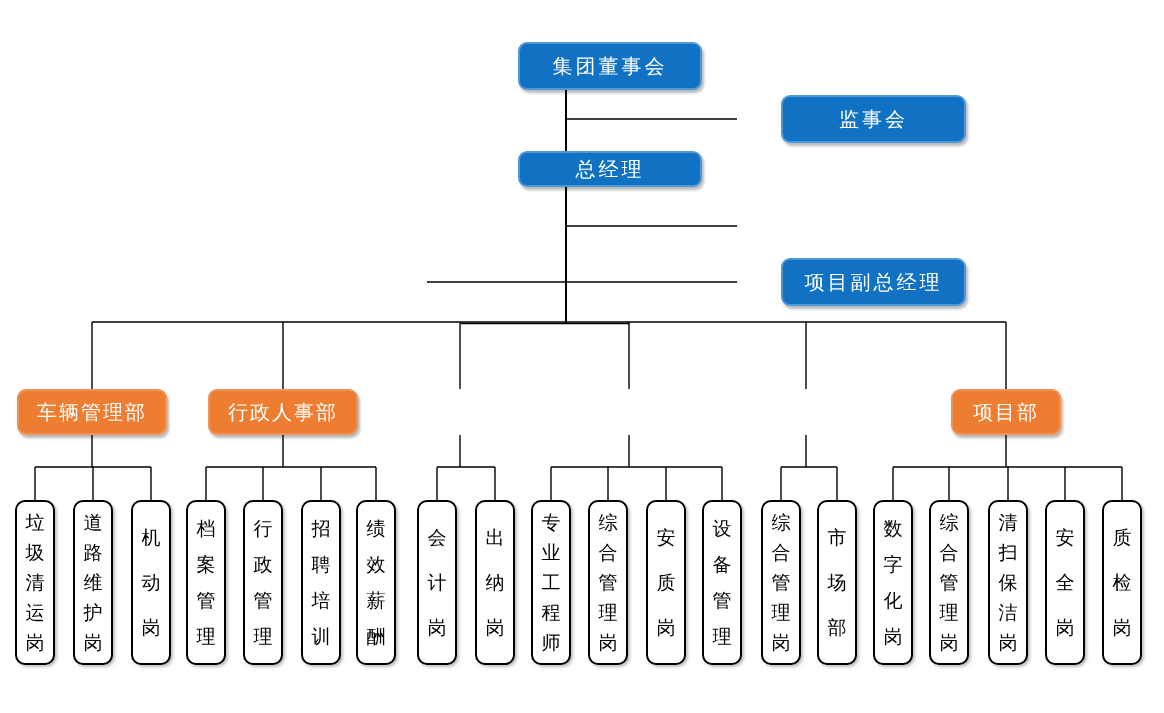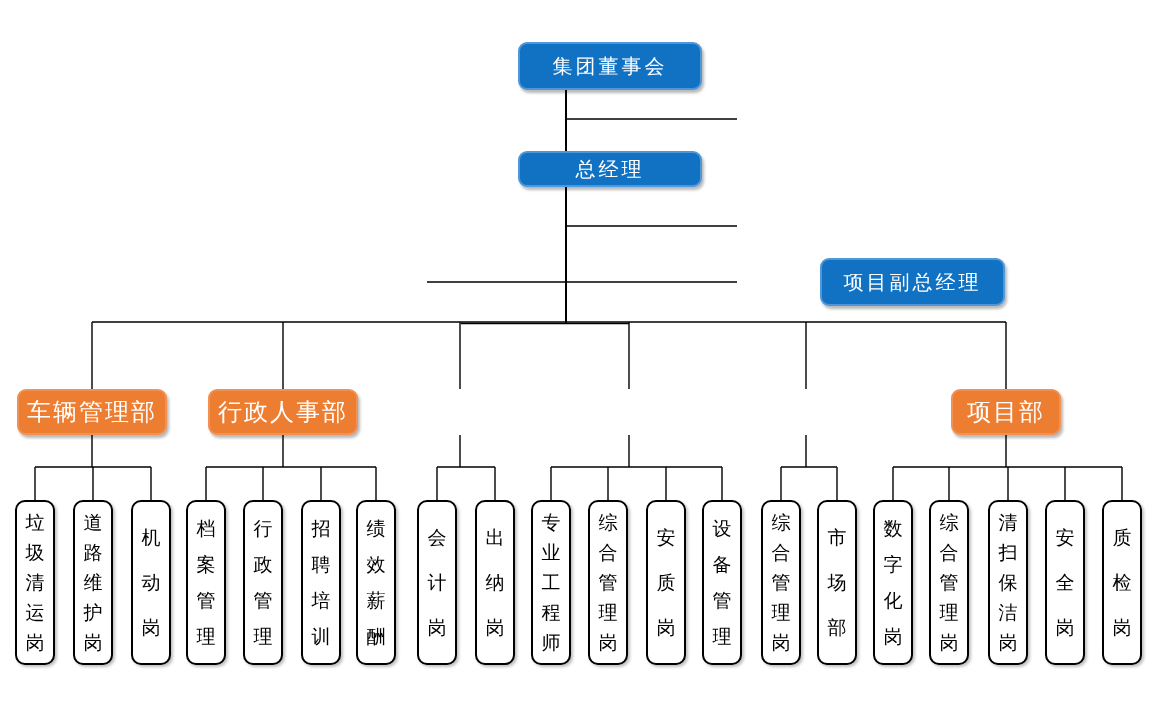--- a/index.html
+++ b/index.html
@@ -13,21 +13,21 @@
     border-radius:9px;box-sizing:border-box;
   }
   .exec{
     background:var(--exec,#1172C3);border:2px solid #4e97d9;color:var(--boxtext,#fff);
     font-size:20px;letter-spacing:3px;box-shadow:2px 3px 3px rgba(0,0,0,0.28);
     white-space:nowrap;
     margin-left:44px;
   }
   .dept{
     background:var(--dept,#ED7D31);border:2px solid #f09255;color:var(--boxtext,#fff);
-    font-size:24px;letter-spacing:2px;box-shadow:2px 3px 3px rgba(0,0,0,0.28);
+    font-size:20px;letter-spacing:2px;box-shadow:2px 3px 3px rgba(0,0,0,0.28);
     white-space:nowrap;
   }
   .leaf{
     background:var(--leafbg,#fff);border:2px solid #000;border-radius:10px;
     color:var(--leaftext,#000);font-size:19px;box-shadow:2px 2px 3px rgba(0,0,0,0.25);
   }
   .vchars{
     display:flex;flex-direction:column;justify-content:space-evenly;align-items:center;
     height:100%;width:100%;line-height:1;
   }
@@ -92,24 +92,27 @@
       <line x1="949" y1="467" x2="949" y2="500"></line>
       <line x1="1008" y1="467" x2="1008" y2="500"></line>
       <line x1="1065" y1="467" x2="1065" y2="500"></line>
       <line x1="1122" y1="467" x2="1122" y2="500"></line>
     </g>
   </svg>
 
   <div class="box exec" style="left:474px;top:42px;width:184px;height:48px">
     <span class="hlabel">集团董事会</span>
   </div>
+  <div class="box exec" style="left:737px;top:95px;width:185px;height:48px">
+    <span class="hlabel">监事会</span>
+  </div>
   <div class="box exec" style="left:474px;top:151px;width:184px;height:36px">
     <span class="hlabel">总经理</span>
   </div>
-  <div class="box exec" style="left:776px;top:258px;width:185px;height:48px">
+  <div class="box exec" style="left:737px;top:258px;width:185px;height:48px">
     <span class="hlabel">项目副总经理</span>
   </div>
 
   <div class="box dept" style="left:17px;top:389px;width:150px;height:46px">
     <span class="hlabel">车辆管理部</span>
   </div>
   <div class="box dept" style="left:208px;top:389px;width:150px;height:46px">
     <span class="hlabel">行政人事部</span>
   </div>
   <div class="box dept" style="left:951px;top:389px;width:110px;height:46px">

